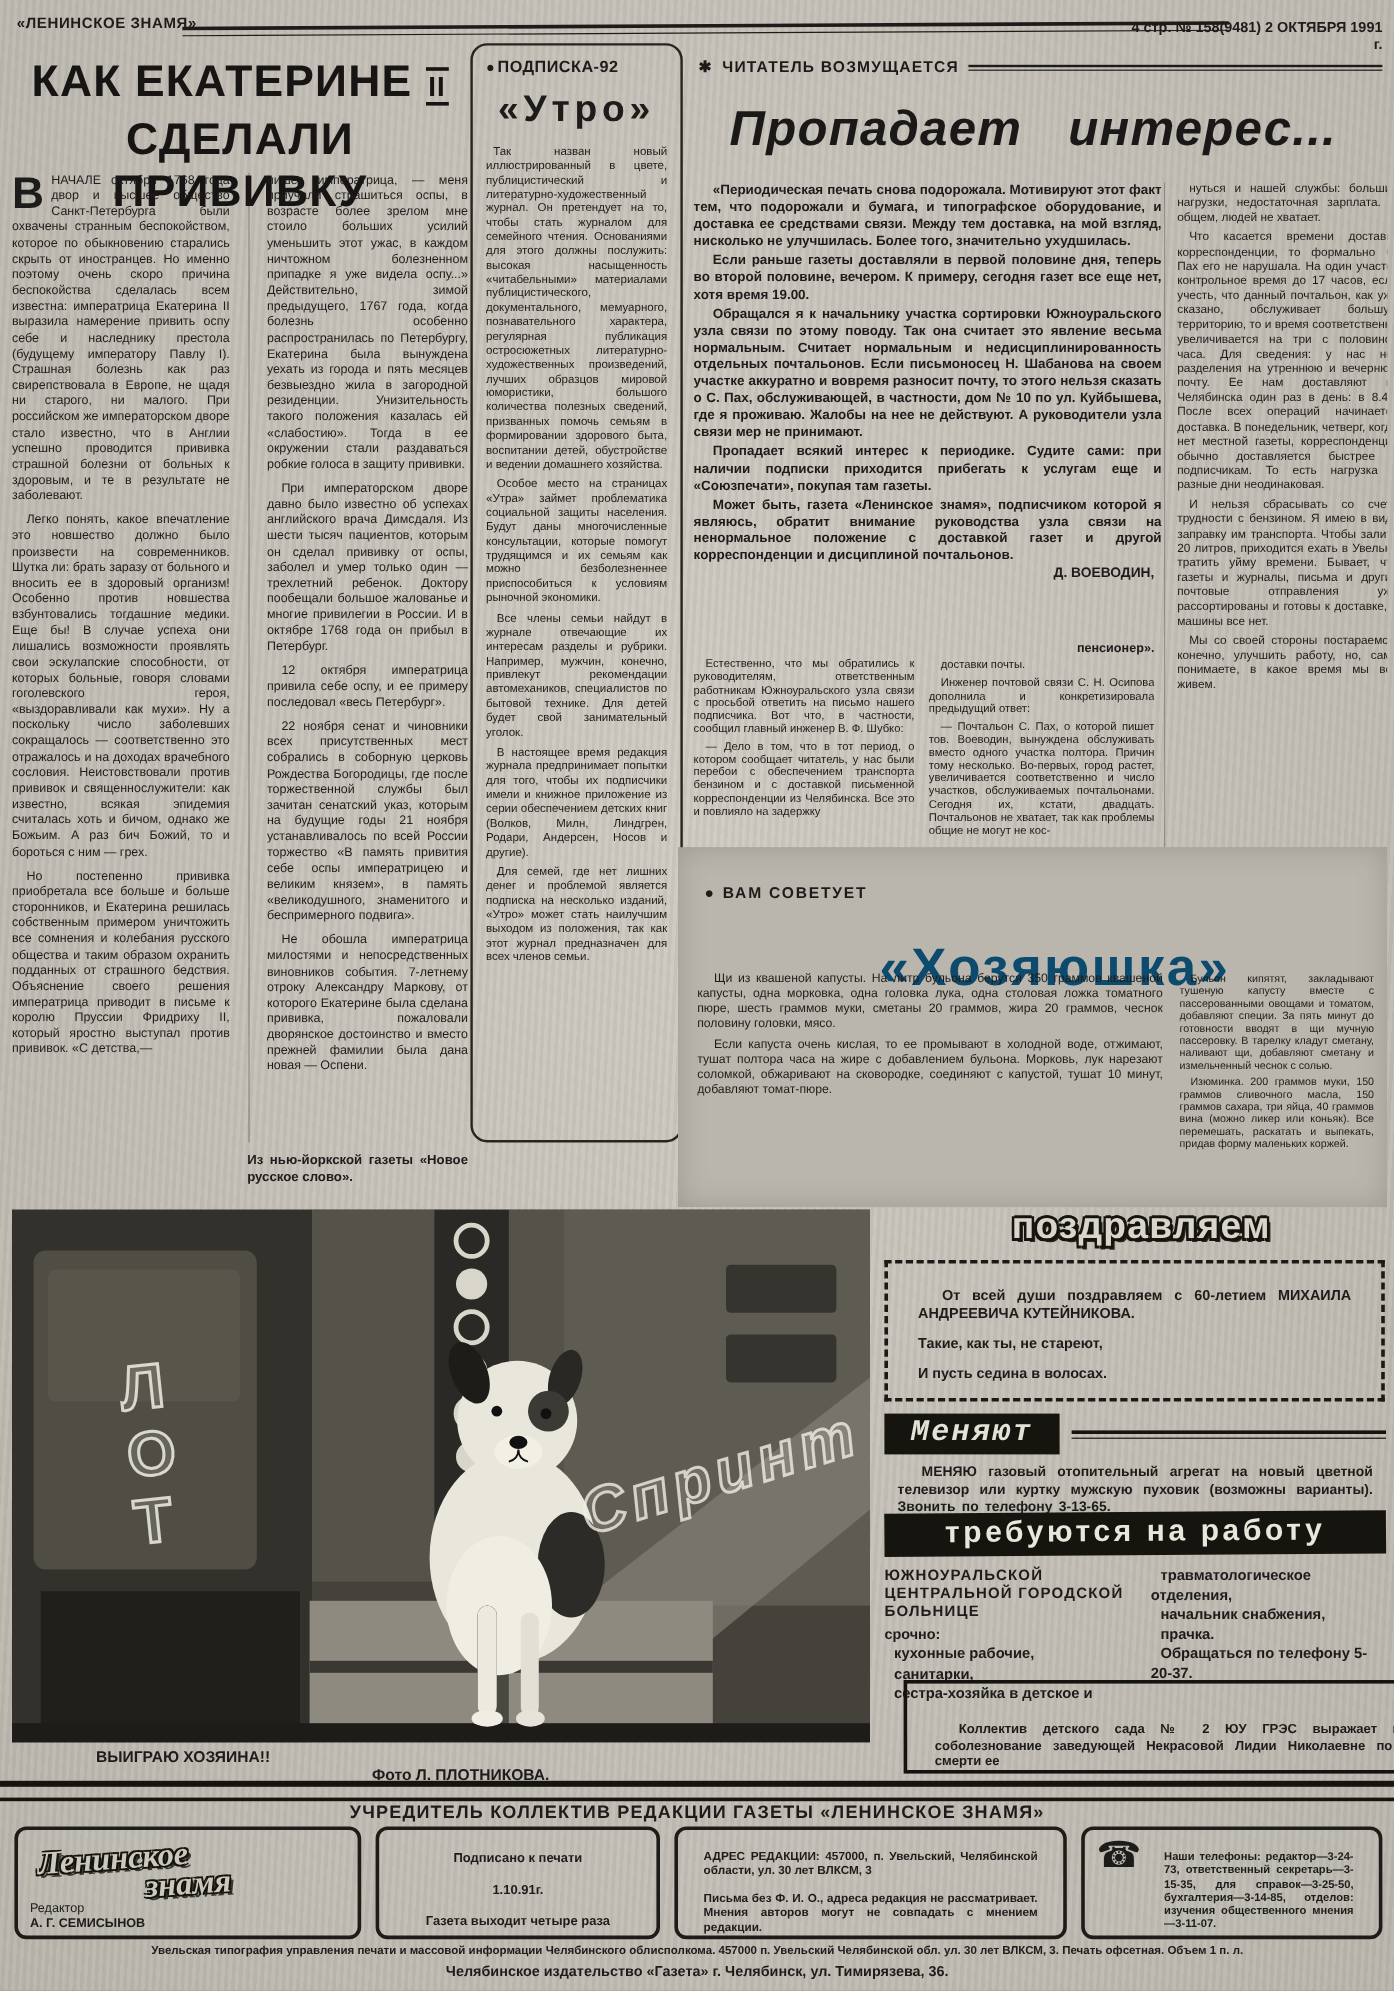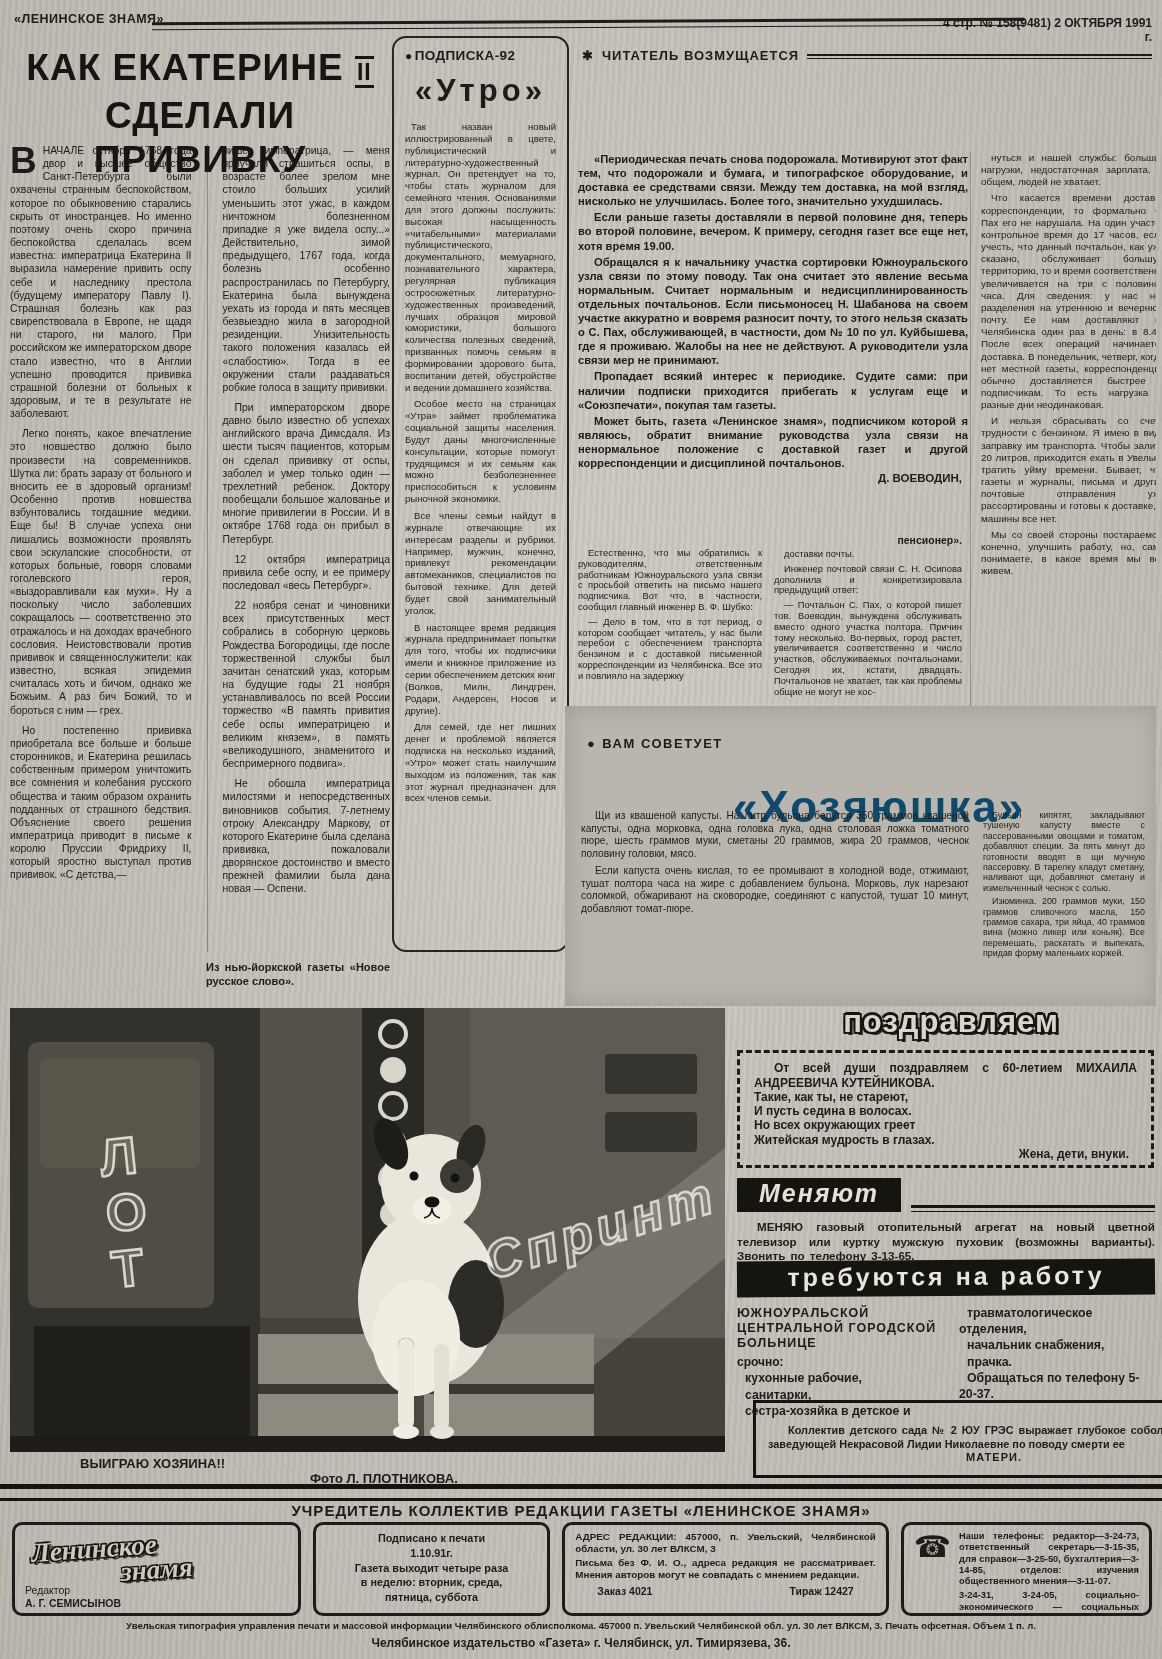--- a/index.html
+++ b/index.html
@@ -2,21 +2,21 @@
 <html><head>
 <meta charset="utf-8">
 <style>
   html,body{margin:0;padding:0;}
   body{background:#8a877f;font-family:"Liberation Sans",sans-serif;color:#1d1c1a;}
   .page{position:relative;width:1162px;height:1659px;margin:0 auto;overflow:hidden;
     background:#c8c4bb;
     background-image:repeating-linear-gradient(93deg, rgba(255,255,255,.05) 0 3px, rgba(60,58,52,.04) 3px 6px),
                      radial-gradient(ellipse at 50% 40%, rgba(255,255,255,.10), rgba(70,66,58,.12));}
   .abs{position:absolute;}
-  p{margin:0;}
+  p{margin:11px;}
 
   
   .mast-name{top:12px;left:14px;font-size:12.5px;font-weight:800;letter-spacing:.5px;}
   .mast-rule{top:20px;left:152px;width:872px;height:4px;border-top:3px solid #1d1c1a;border-bottom:1px solid #1d1c1a;transform:rotate(-.3deg);}
   .mast-issue{top:16px;left:940px;width:212px;font-size:12px;font-weight:800;text-align:right;}
 
   
   .vaccine{top:44px;left:10px;width:380px;height:1000px;overflow:hidden;}
   .vac-hl{top:2px;left:0;width:380px;text-align:center;font-weight:900;font-size:37px;line-height:44px;letter-spacing:1px;color:#161513;}
   .vac-hl .roman{border-top:3px solid #161513;border-bottom:3px solid #161513;padding:0 2px;font-size:23px;}
@@ -77,21 +77,21 @@
   .congrats-title{top:1004px;left:806px;width:290px;text-align:center;font-size:31px;font-weight:900;letter-spacing:1px;
     color:#d9d5ca;text-shadow:-2px -2px 0 #15140f,2px -2px 0 #15140f,-2px 2px 0 #15140f,2px 2px 0 #15140f,0 -3px 0 #15140f,3px 3px 0 #2a2823;}
   .congrats-box{top:1050px;left:737px;width:417px;height:118px;border:3px dashed #1b1a17;padding:8px 14px;box-sizing:border-box;overflow:hidden;}
   .congrats-box .lead{font-size:12px;line-height:14.5px;font-weight:700;text-indent:20px;text-align:justify;}
   .congrats-box .lead b{font-weight:900;}
   .poem-line{font-size:12px;line-height:14.2px;font-weight:700;}
   .congrats-signed{font-size:12px;font-weight:700;text-align:right;padding-right:8px;}
 
   
   .exchange{top:1178px;left:737px;width:418px;}
-  .ex-head{display:flex;align-items:flex-end;gap:10px;}
+  .ex-head{display:flex;align-items:center;gap:10px;font-family:Liberation Mono, monospace;}
   .ex-label{background:#15140f;color:#e4e1d6;font-size:25px;font-weight:900;font-style:italic;padding:1px 22px 4px;letter-spacing:2px;}
   .ex-rule{flex:1;border-top:3px solid #15140f;border-bottom:1px solid #15140f;height:3px;}
   .ex-text{margin-top:8px;font-size:11.6px;line-height:14.6px;font-weight:700;text-align:justify;text-indent:20px;word-spacing:2px;}
 
   
   .jobs{top:1260px;left:737px;width:418px;}
   .jobs-banner{background:#15140f;color:#e9e6db;font-size:25px;font-weight:900;letter-spacing:3px;text-align:center;padding:2px 0 5px;transform:rotate(-.4deg);}
   .jobs-cols{display:flex;gap:14px;margin-top:10px;}
   .jobs-colL{width:208px;}
   .jobs-colR{width:196px;}
@@ -174,20 +174,21 @@
         <p class="">Для семей, где нет лишних денег и проблемой является подписка на несколько изданий, «Утро» может стать наилучшим выходом из положения, так как этот журнал предназначен для всех членов семьи.</p>
       </div>
   </aside>
 
   <section class="abs complaint">
     <div class="abs kicker-row">
       <span>✱</span>
       <span>ЧИТАТЕЛЬ ВОЗМУЩАЕТСЯ</span>
       <span class="kicker-rule"></span>
     </div>
+    <h2 class="abs comp-hl" style="margin:0;">Пропадает интерес...</h2>
     <div class="abs letter-wrap">
       <div class="letter">
           <p class="">«Периодическая печать снова подорожала. Мотивируют этот факт тем, что подорожали и бумага, и типографское оборудование, и доставка ее средствами связи. Между тем доставка, на мой взгляд, нисколько не улучшилась. Более того, значительно ухудшилась.</p>
           <p class="">Если раньше газеты доставляли в первой половине дня, теперь во второй половине, вечером. К примеру, сегодня газет все еще нет, хотя время 19.00.</p>
           <p class="">Обращался я к начальнику участка сортировки Южноуральского узла связи по этому поводу. Так она считает это явление весьма нормальным. Считает нормальным и недисциплинированность отдельных почтальонов. Если письмоносец Н. Шабанова на своем участке аккуратно и вовремя разносит почту, то этого нельзя сказать о С. Пах, обслуживающей, в частности, дом № 10 по ул. Куйбышева, где я проживаю. Жалобы на нее не действуют. А руководители узла связи мер не принимают.</p>
           <p class="">Пропадает всякий интерес к периодике. Судите сами: при наличии подписки приходится прибегать к услугам еще и «Союзпечати», покупая там газеты.</p>
           <p class="">Может быть, газета «Ленинское знамя», подписчиком которой я являюсь, обратит внимание руководства узла связи на ненормальное положение с доставкой газет и другой корреспонденции и дисциплиной почтальонов.</p>
         </div>
       <div class="sig">Д. ВОЕВОДИН,</div>
     </div>

